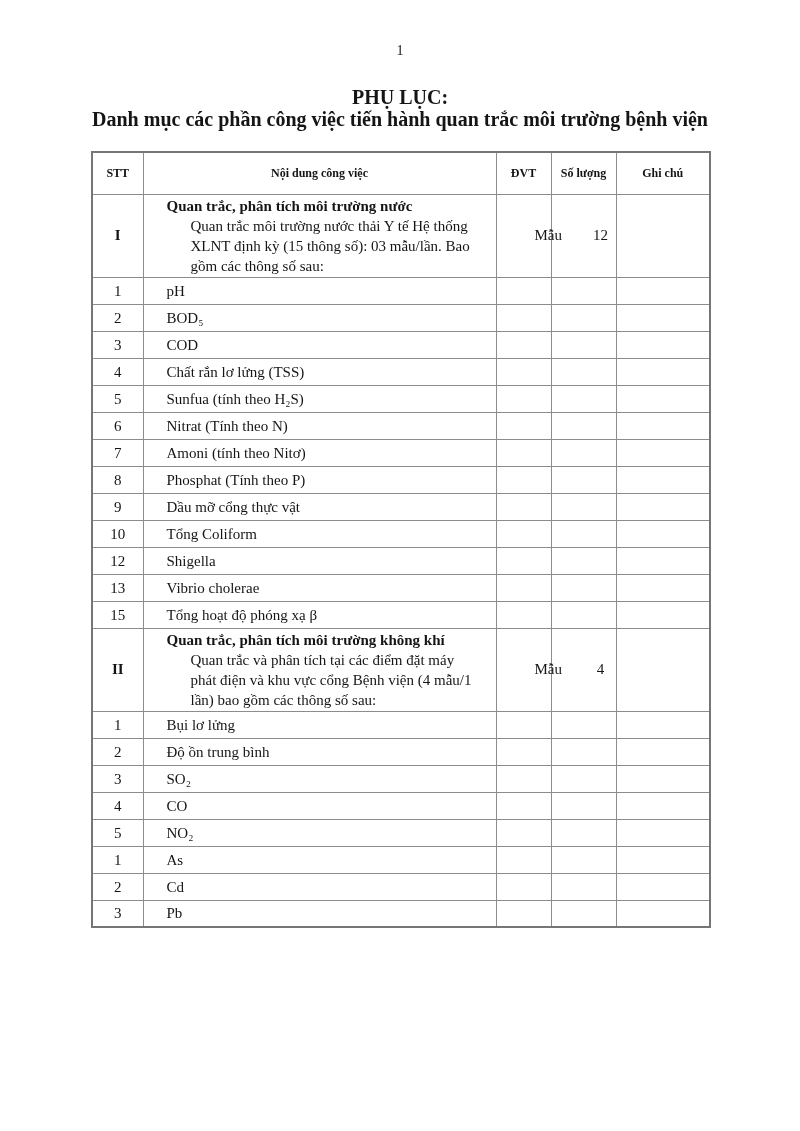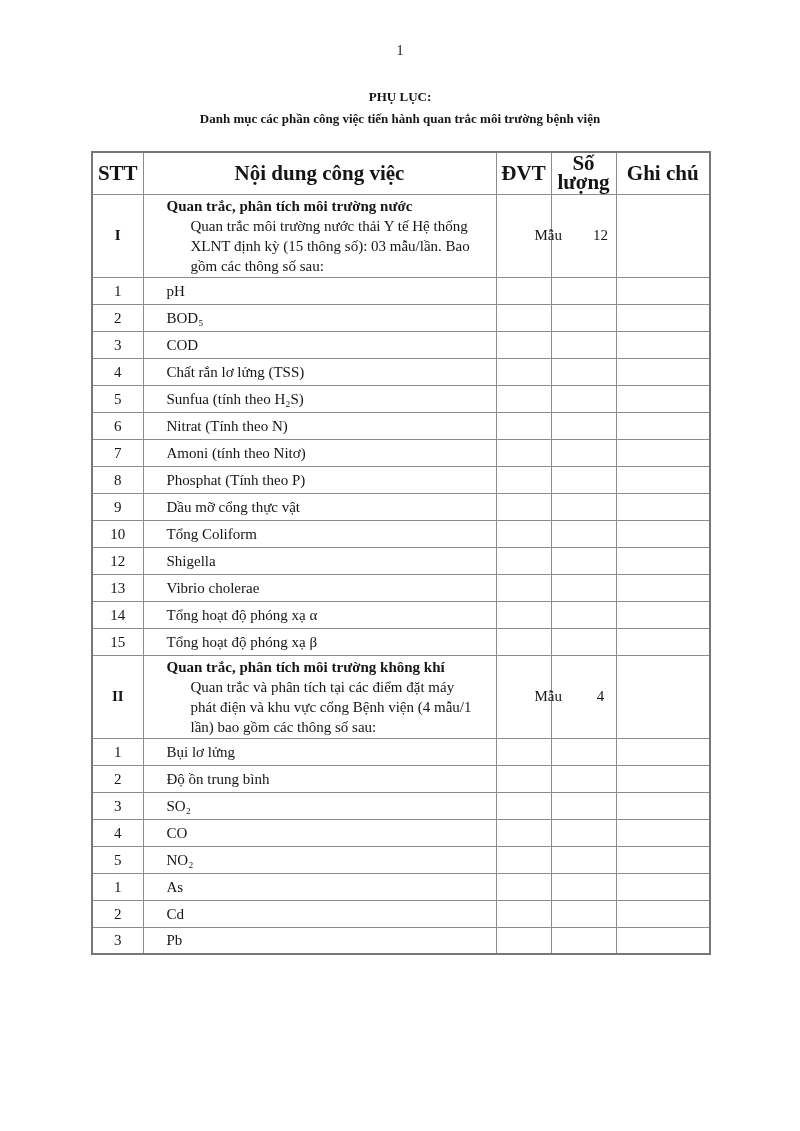--- a/index.html
+++ b/index.html
@@ -7,37 +7,37 @@
   body { font-family: "Liberation Serif", "DejaVu Serif", serif; color: #151515; }
   .page {
     width: 800px; height: 1131px; background: #ffffff;
     margin: 0 auto; position: relative; overflow: hidden;
   }
   .page-number {
     padding-top: 42px; text-align: center; font-size: 14px; line-height: 18px;
   }
   .title-block {
     margin-top: 26px; text-align: center; font-weight: bold;
-    font-size: 13px; line-height: 22px;
+    font-size: 20px; line-height: 22px;
   }
   table.doc-table {
     border-collapse: collapse; table-layout: fixed;
     width: 618px; margin: 21px 0 0 91px;
     border: 2px solid #767676;
     font-size: 15px;
   }
   col.col-stt  { width: 51px; }
   col.col-content { width: 353px; }
   col.col-dvt  { width: 55px; }
   col.col-qty  { width: 65px; }
   col.col-note { width: 94px; }
   th, td { border: 1px solid #8c8c8c; vertical-align: middle; }
   th {
     font-weight: bold; text-align: center; height: 42px;
-    line-height: 19px; padding: 1px 3px; font-size: 21px;
+    line-height: 19px; padding: 1px 3px; font-size: 12px;
   }
   td { padding: 1px 4px; }
   .c-stt { text-align: center; }
   .c-dvt, .c-qty { text-align: center; padding-left: 38px; }
   .c-content { text-align: left; padding: 1px 23px; line-height: 20px; }
   tr.item-row td { height: 27px; line-height: 20px; }
   tr.section-row .c-stt { font-weight: bold; }
   tr.section-row .c-content .heading { font-weight: bold; }
   tr.section-row .c-content .desc { font-weight: normal; margin-left: 24px; }
 </style>
@@ -180,29 +180,20 @@
         <tr class="item-row">
           <td class="c-stt">13</td>
           <td class="c-content">
             <div class="desc">Vibrio cholerae</div>
           </td>
           <td class="c-dvt"></td>
           <td class="c-qty"></td>
           <td class="c-note"></td>
         </tr>
         <tr class="item-row">
-          <td class="c-stt">14</td>
-          <td class="c-content">
-            <div class="desc">Tổng hoạt độ phóng xạ α</div>
-          </td>
-          <td class="c-dvt"></td>
-          <td class="c-qty"></td>
-          <td class="c-note"></td>
-        </tr>
-        <tr class="item-row">
           <td class="c-stt">15</td>
           <td class="c-content">
             <div class="desc">Tổng hoạt độ phóng xạ β</div>
           </td>
           <td class="c-dvt"></td>
           <td class="c-qty"></td>
           <td class="c-note"></td>
         </tr>
         <tr class="section-row">
           <td class="c-stt">II</td>

